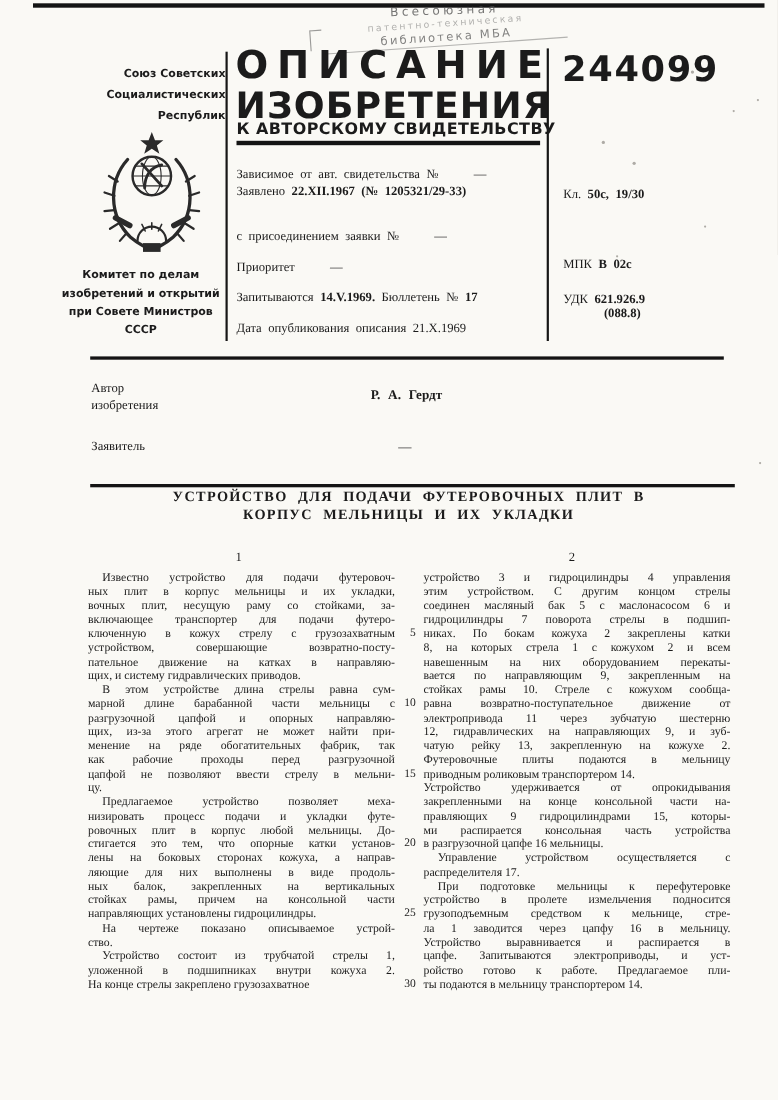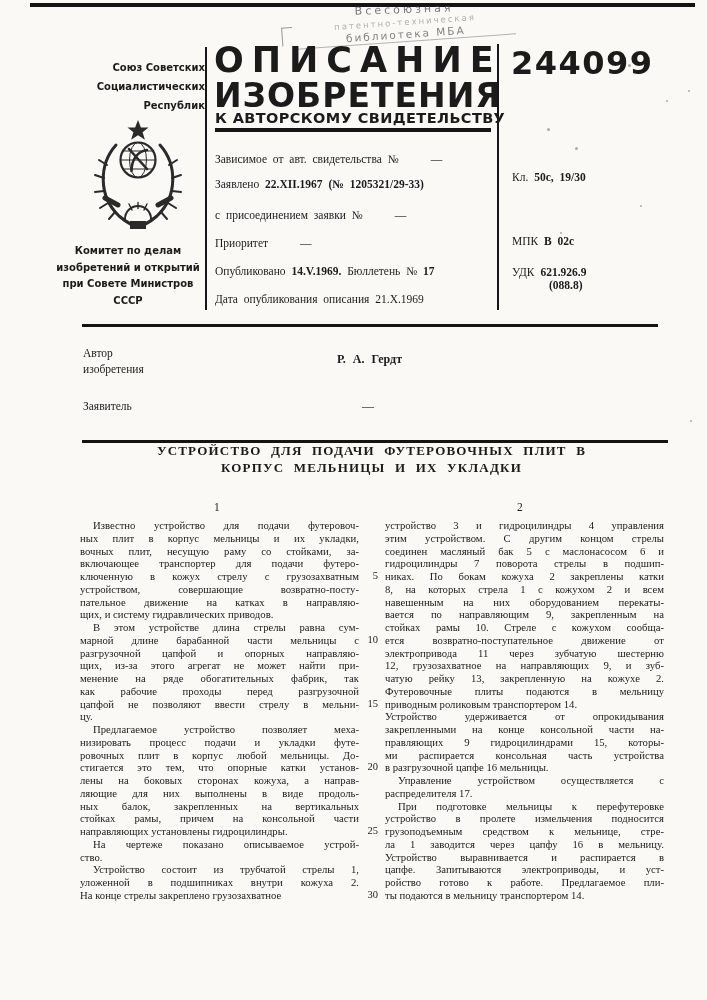--- a/index.html
+++ b/index.html
@@ -107,33 +107,33 @@
   </div>
 
   <div class="doc-title-1">ОПИСАНИЕ</div>
   <div class="doc-title-2">ИЗОБРЕТЕНИЯ</div>
   <div class="doc-subtitle">К АВТОРСКОМУ СВИДЕТЕЛЬСТВУ</div>
   <div class="rule" style="left:215px;top:128px;width:276px;height:3.5px;"></div>
 
   <div class="meta-row" style="top:153px;">
     <span>Зависимое от авт. свидетельства №</span><span class="dash">—</span>
   </div>
-  <div class="meta-row" style="top:178px;">
+  <div class="meta-row" style="top:168px;">
     <span>Заявлено</span>
     <b>22.XII.1967</b>
     <b>(№ 1205321/29-33)</b>
   </div>
   <div class="meta-row" style="top:209px;">
     <span>с присоединением заявки №</span><span class="dash">—</span>
   </div>
   <div class="meta-row" style="top:237px;">
     <span>Приоритет</span><span class="dash">—</span>
   </div>
   <div class="meta-row" style="top:265px;">
-    <span>Опубликовано</span>
+    <span>Запитываются</span>
     <b>14.V.1969.</b>
     <span>Бюллетень №</span>
     <b>17</b>
   </div>
   <div class="meta-row" style="top:293px;">
     <span>Дата опубликования описания</span>
     <span>21.X.1969</span>
   </div>
 
   <div class="pat-no">244099</div>
@@ -212,23 +212,23 @@
   <div class="col" style="left:385px;">
     <div class="ln">устройство 3 и гидроцилиндры 4 управления</div>
     <div class="ln">этим устройством. С другим концом стрелы</div>
     <div class="ln">соединен масляный бак 5 с маслонасосом 6 и</div>
     <div class="ln">гидроцилиндры 7 поворота стрелы в подшип-</div>
     <div class="ln">никах. По бокам кожуха 2 закреплены катки</div>
     <div class="ln">8, на которых стрела 1 с кожухом 2 и всем</div>
     <div class="ln">навешенным на них оборудованием перекаты-</div>
     <div class="ln">вается по направляющим 9, закрепленным на</div>
     <div class="ln">стойках рамы 10. Стреле с кожухом сообща-</div>
-    <div class="ln">ется возвратно-поступательное движение от</div>
+    <div class="ln">равна возвратно-поступательное движение от</div>
     <div class="ln">электропривода 11 через зубчатую шестерню</div>
-    <div class="ln">12, грузозахватное на направляющих 9, и зуб-</div>
+    <div class="ln">12, гидравлических на направляющих 9, и зуб-</div>
     <div class="ln">чатую рейку 13, закрепленную на кожухе 2.</div>
     <div class="ln">Футеровочные плиты подаются в мельницу</div>
     <div class="ln end">приводным роликовым транспортером 14.</div>
     <div class="ln">Устройство удерживается от опрокидывания</div>
     <div class="ln">закрепленными на конце консольной части на-</div>
     <div class="ln">правляющих 9 гидроцилиндрами 15, которы-</div>
     <div class="ln">ми распирается консольная часть устройства</div>
     <div class="ln end">в разгрузочной цапфе 16 мельницы.</div>
     <div class="ln ind">Управление устройством осуществляется с</div>
     <div class="ln end">распределителя 17.</div>

